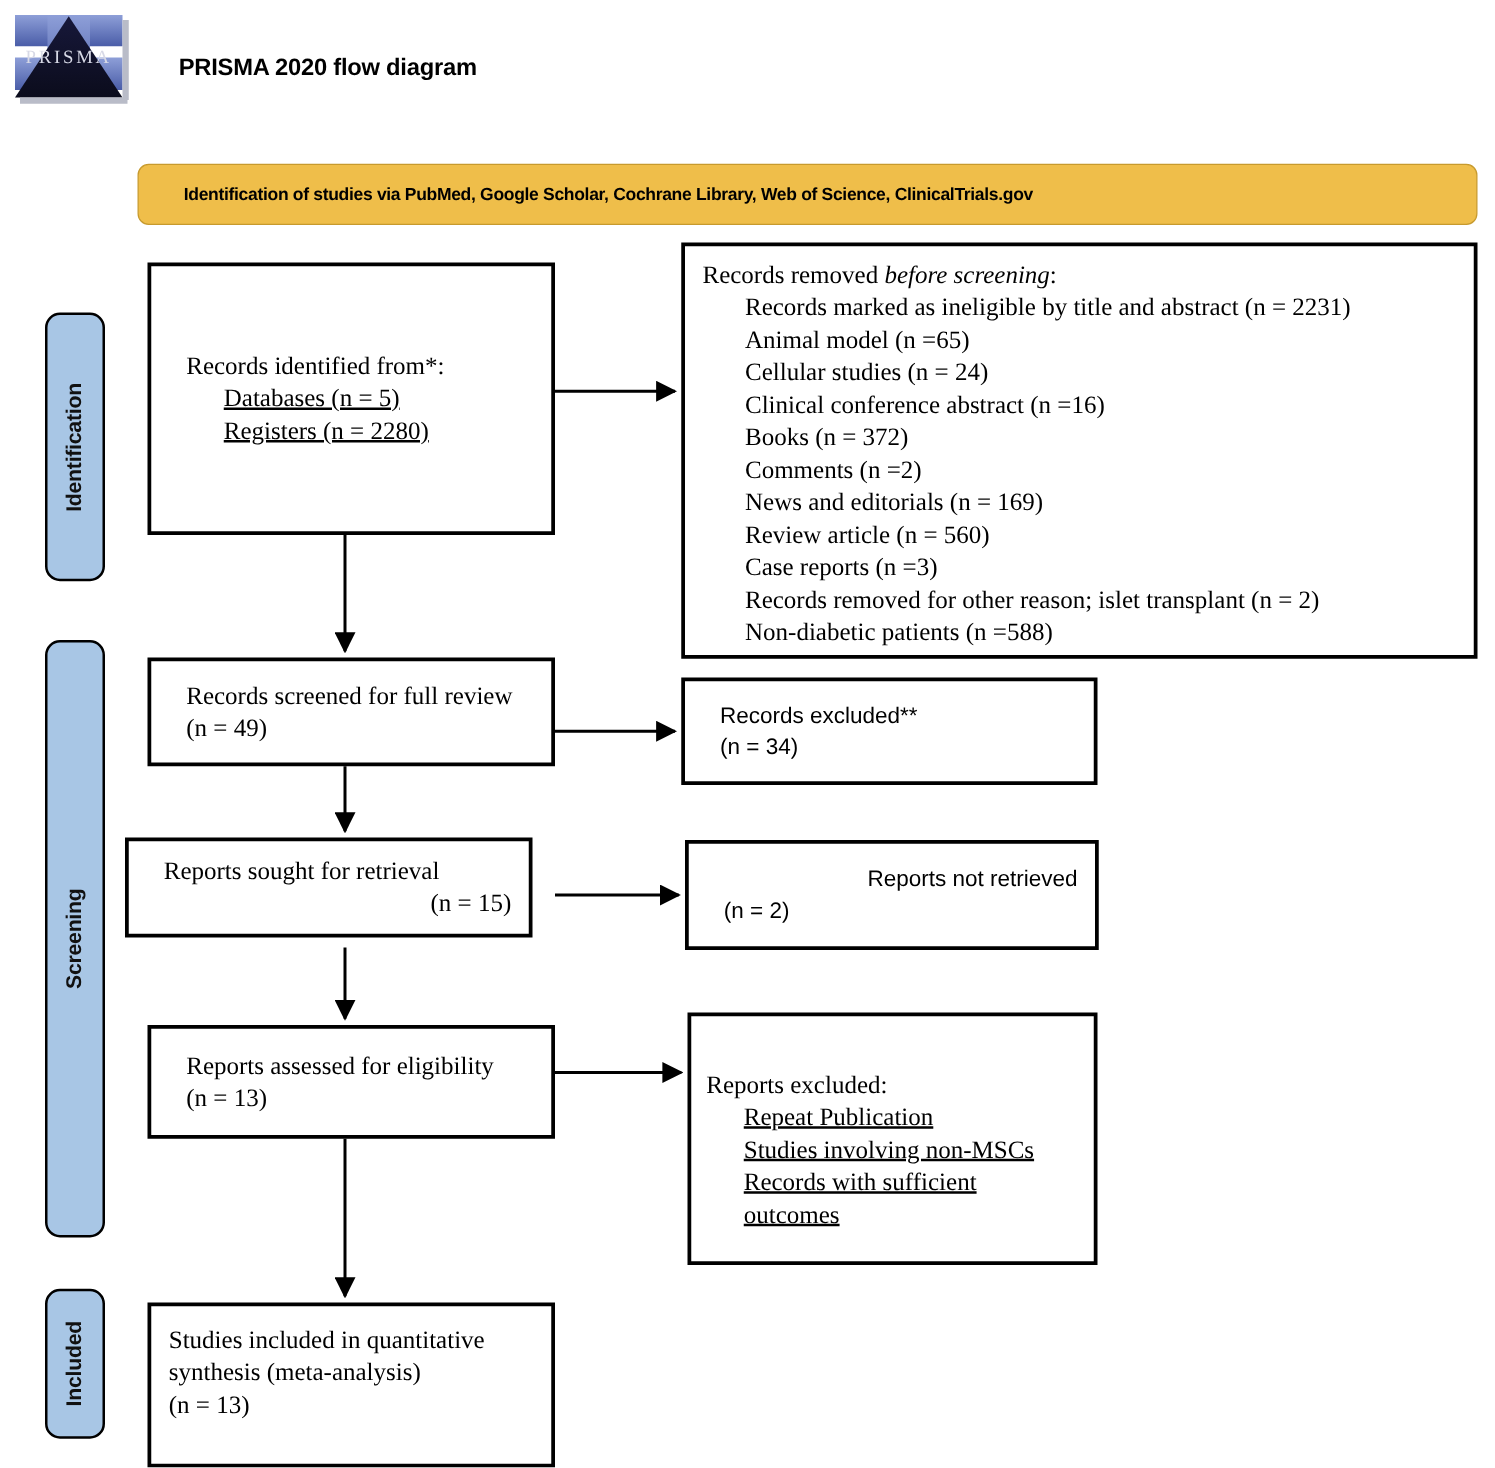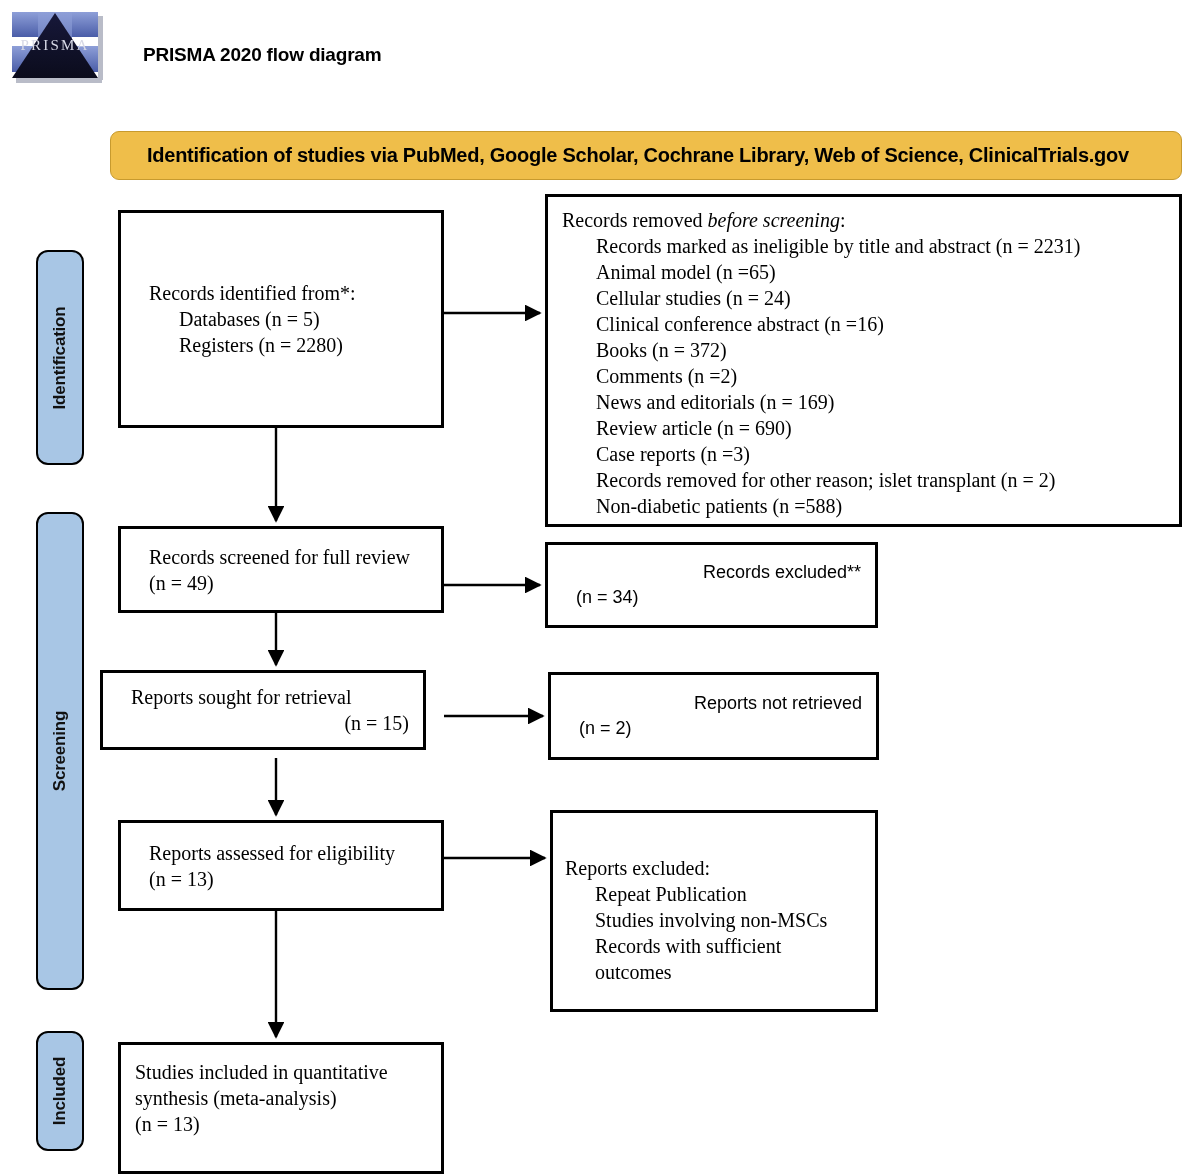--- a/index.html
+++ b/index.html
@@ -56,21 +56,21 @@
     border-radius: 9px;
     box-sizing: border-box;
   }
   .banner-label {
     position: absolute;
     left: 36px;
     top: 0;
     right: 10px;
     height: 47px;
     line-height: 47px;
-    font-size: 20px;
+    font-size: 14px;
     font-weight: bold;
     color: #000000;
     letter-spacing: -0.25px;
     white-space: nowrap;
   }
 
   
   .rail {
     position: absolute;
     background: #a8c6e5;
@@ -112,21 +112,21 @@
     font-size: 20px;
     line-height: 26px;
     color: #000000;
   }
   .sans {
     font-family: "Liberation Sans", sans-serif;
     font-size: 18px;
     line-height: 25px;
     color: #000000;
   }
-  .indent-1 { padding-left: 30px; display: block; }
+  .indent-1 { padding-left: 30px; display: block; text-decoration: underline; }
   .indent-2 { padding-left: 34px; display: block; }
   em.ital { font-style: italic; }
 
   
   #box-identified     { left: 118px; top: 210px;  width: 326px; height: 218px; }
   #box-removed        { left: 545px; top: 194px;  width: 637px; height: 333px; }
   #box-screened       { left: 118px; top: 526px;  width: 326px; height: 87px;  }
   #box-excluded       { left: 545px; top: 542px;  width: 333px; height: 86px;  }
   #box-sought         { left: 100px; top: 670px;  width: 326px; height: 80px;  }
   #box-notretrieved   { left: 548px; top: 672px;  width: 331px; height: 88px;  }
@@ -206,37 +206,37 @@
   <div class="box" id="box-removed">
     <div class="box-inner serif" style="top:10px;">
       <span><span>Records removed </span><em class="ital">before screening</em><span>:</span></span>
       <span class="indent-2">Records marked as ineligible by title and abstract (n = 2231)</span>
       <span class="indent-2">Animal model (n =65)</span>
       <span class="indent-2">Cellular studies (n = 24)</span>
       <span class="indent-2">Clinical conference abstract (n =16)</span>
       <span class="indent-2">Books (n = 372)</span>
       <span class="indent-2">Comments (n =2)</span>
       <span class="indent-2">News and editorials (n = 169)</span>
-      <span class="indent-2">Review article (n = 690)</span>
+      <span class="indent-2">Review article (n = 560)</span>
       <span class="indent-2">Case reports (n =3)</span>
       <span class="indent-2">Records removed for other reason; islet transplant (n = 2)</span>
       <span class="indent-2">Non-diabetic patients (n =588)</span>
     </div>
   </div>
 
   <div class="box" id="box-screened">
     <div class="box-inner vcenter serif">
       <span style="display:block;">Records screened for full review</span>
       <span style="display:block;">(n = 49)</span>
     </div>
   </div>
 
   <div class="box" id="box-excluded">
     <div class="box-inner vcenter sans">
-      <span style="display:block;text-align:right;">Records excluded**</span>
+      <span style="display:block;">Records excluded**</span>
       <span style="display:block;">(n = 34)</span>
     </div>
   </div>
 
   <div class="box" id="box-sought">
     <div class="box-inner vcenter serif">
       <span style="display:block;">Reports sought for retrieval</span>
       <span style="display:block;text-align:right;">(n = 15)</span>
     </div>
   </div>

